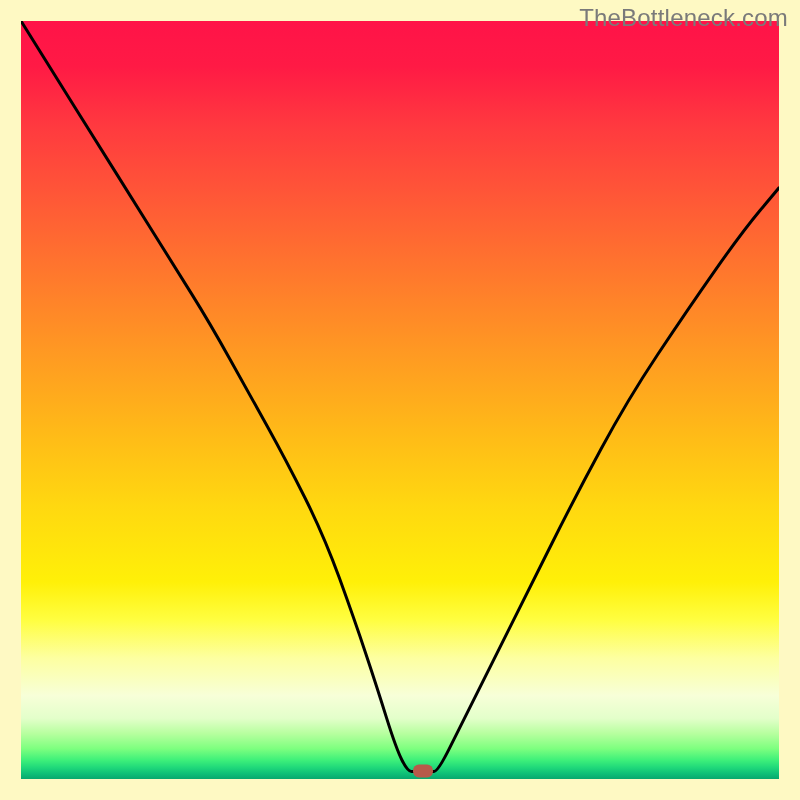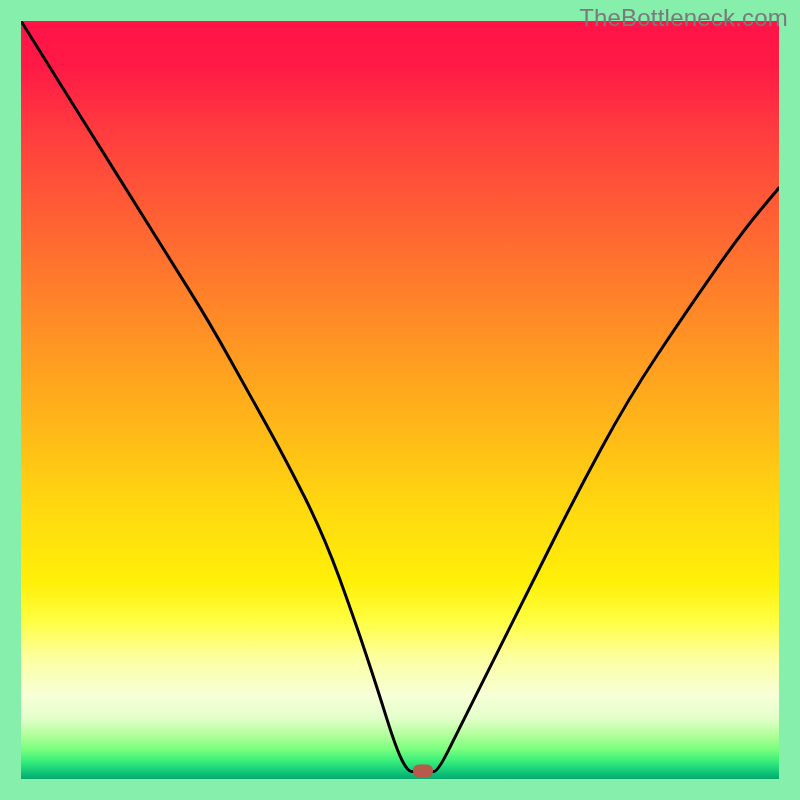--- a/index.html
+++ b/index.html
@@ -8,21 +8,21 @@
     width: 800px;
     height: 800px;
     background: #000;
     overflow: hidden;
     font-family: Arial, Helvetica, sans-serif;
   }
   .frame {
     position: relative;
     width: 800px;
     height: 800px;
-    background: #86efac;
+    background: #fef9c3;
   }
   .watermark {
     position: absolute;
     top: 4px;
     right: 12px;
     color: #7a7a7a;
     font-size: 24px;
     font-weight: 500;
     letter-spacing: 0.2px;
     z-index: 10;

